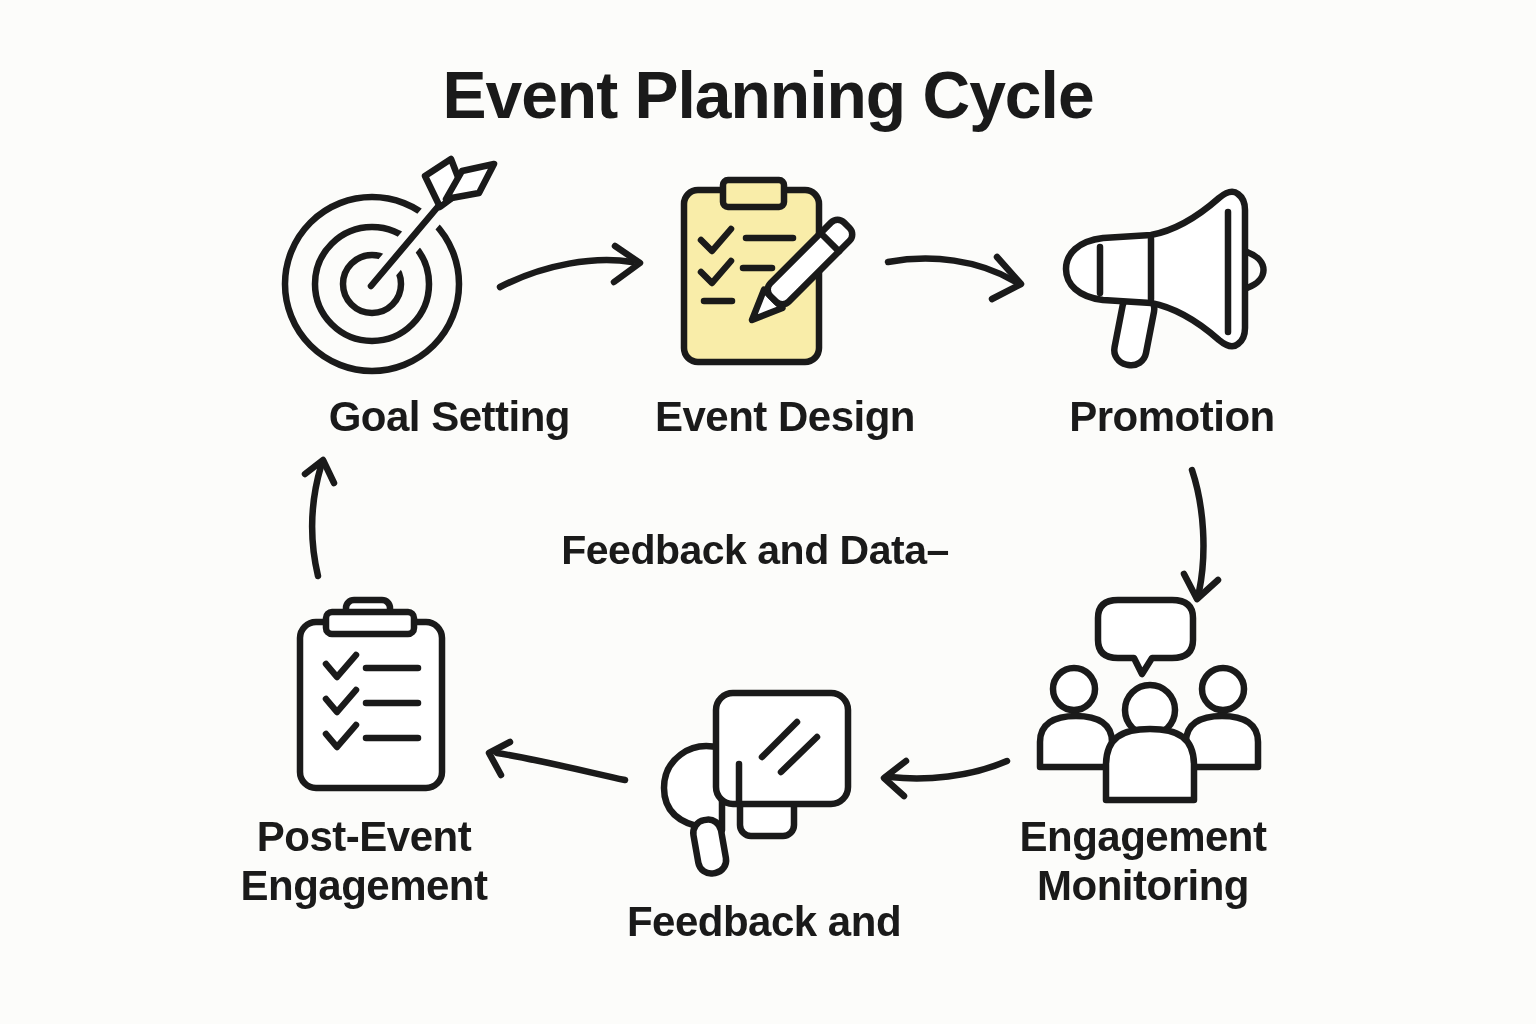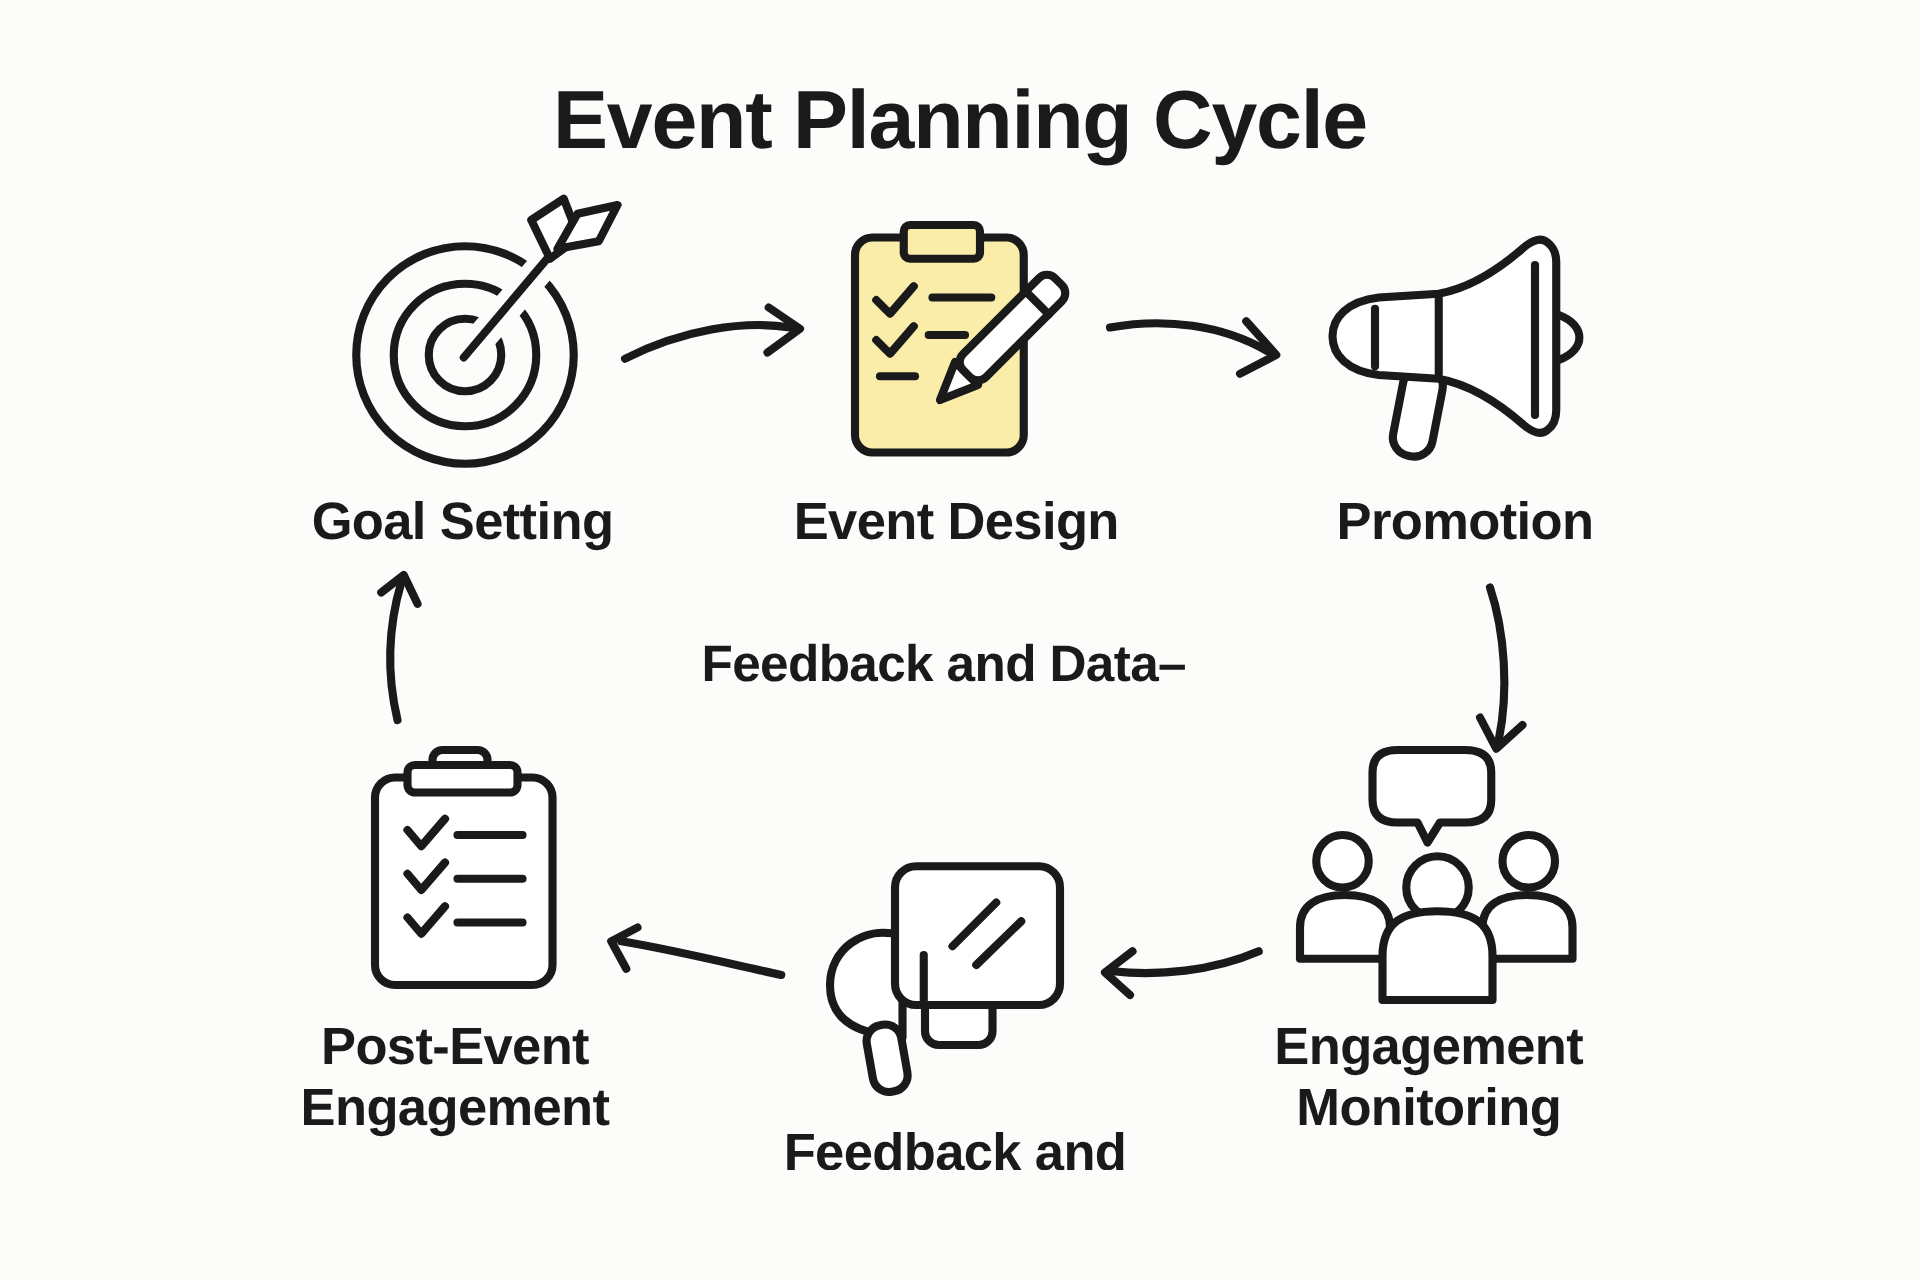--- a/index.html
+++ b/index.html
@@ -29,21 +29,21 @@
   .sy{fill:var(--accent-yellow);stroke:var(--ink);stroke-width:6.5;stroke-linecap:round;stroke-linejoin:round;}
   
   .halo{fill:none;stroke:var(--background);stroke-width:24;stroke-linecap:round;}
   .node-label{
     position:absolute;width:400px;text-align:center;
     font-size:42px;font-weight:700;letter-spacing:-0.5px;line-height:49px;
     color:var(--ink);
   }
   .node-label span{display:block;text-align:center;}
   .center-note{
-    position:absolute;left:435px;top:505px;width:640px;text-align:center;
+    position:absolute;left:435px;top:524px;width:640px;text-align:center;
     font-size:41px;font-weight:700;letter-spacing:-0.5px;line-height:53px;
     color:var(--ink);
   }
   .center-note span{display:block;}
 </style>
 </head>
 <body>
 
 <div class="canvas">
 
@@ -147,23 +147,23 @@
       <rect class="sw" x="326" y="612" width="88" height="22" rx="6"></rect>
       <path class="s" d="M326 664 L 337 677 L 356 655"></path>
       <path class="s" d="M366 668 L 418 668"></path>
       <path class="s" d="M326 699 L 337 712 L 356 690"></path>
       <path class="s" d="M366 703 L 418 703"></path>
       <path class="s" d="M326 734 L 337 747 L 356 725"></path>
       <path class="s" d="M366 738 L 418 738"></path>
     </g>
   </svg>
 
-  <div class="node-label" style="left:170px;top:392px;">Goal Setting</div>
+  <div class="node-label" style="left:170px;top:392px;text-align:right;">Goal Setting</div>
 
-  <div class="node-label" style="left:565px;top:392px;">Event Design</div>
+  <div class="node-label" style="left:585px;top:392px;">Event Design</div>
 
   <div class="node-label" style="left:972px;top:392px;">Promotion</div>
 
   <div class="center-note">
     <span>Feedback and Data–</span>
   </div>
 
   <div class="node-label" style="left:943px;top:812px;">
     <span>Engagement</span>
     <span>Monitoring</span>

